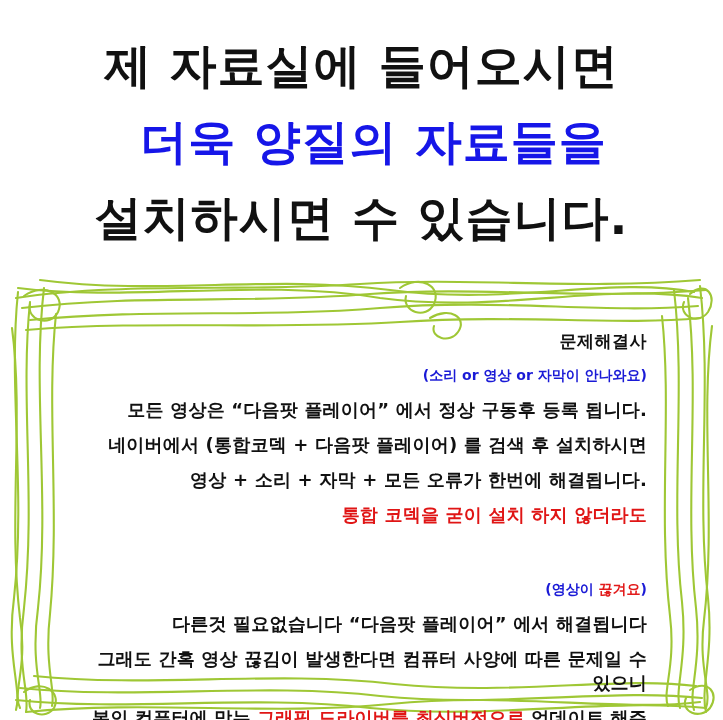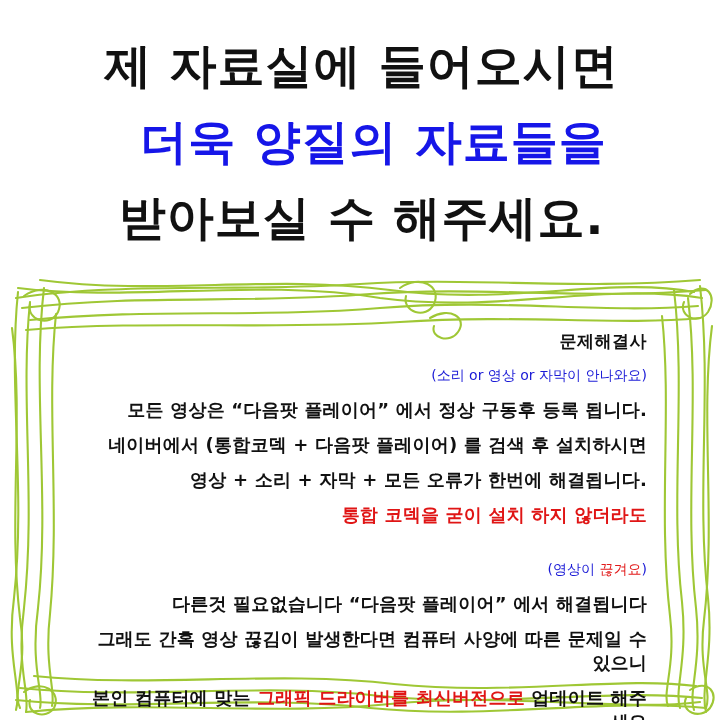--- a/index.html
+++ b/index.html
@@ -63,45 +63,45 @@
   }
   .note-title {
     font-size: 17px;
     font-weight: 700;
     color: #111111;
     margin-bottom: 14px;
     letter-spacing: 0.5px;
   }
   .sec-head {
     font-size: 14px;
-    font-weight: 400;
+    font-weight: 700;
     color: #1a1ad6;
     margin-bottom: 13px;
   }
   .sec-head .hl { color: #e21b1b; }
   .line {
     font-size: 18px;
     font-weight: 700;
     color: #111111;
     margin-bottom: 11px;
     letter-spacing: 0.2px;
   }
-  .line.red { color: #e01515; margin-bottom: 2px; }
+  .line.red { color: #e01515; margin-bottom: 10px; }
   .line.red.last { margin-bottom: 0; }
   .line .red-part { color: #e01515; }
   .gap { height: 30px; }
-  .block2 { margin-top: 2px; }
+  .block2 { margin-top: 14px; }
 </style>
 </head>
 <body>
 
 <div class="headline">
   <span class="headline-line l1">제 자료실에 들어오시면</span>
   <span class="headline-line l2">더욱 양질의 자료들을</span>
-  <span class="headline-line l3">받아보실 수 해주세요.</span>
+  <span class="headline-line l3">설치하시면 수 있습니다.</span>
 </div>
 
 <div class="frame-wrap">
 
   <svg viewBox="0 0 723 452" preserveAspectRatio="none">
     <g fill="none" stroke="#9ac52b" stroke-width="2.1" stroke-linecap="round" stroke-linejoin="round" opacity="0.95">
 
       <path d="M16,30 C120,14 240,24 360,16 C470,9 580,22 700,12"></path>
       <path d="M22,40 C140,26 250,36 370,26 C480,18 590,32 706,22"></path>
       <path d="M18,20 C130,34 260,10 380,30 C500,46 600,14 702,30"></path>

